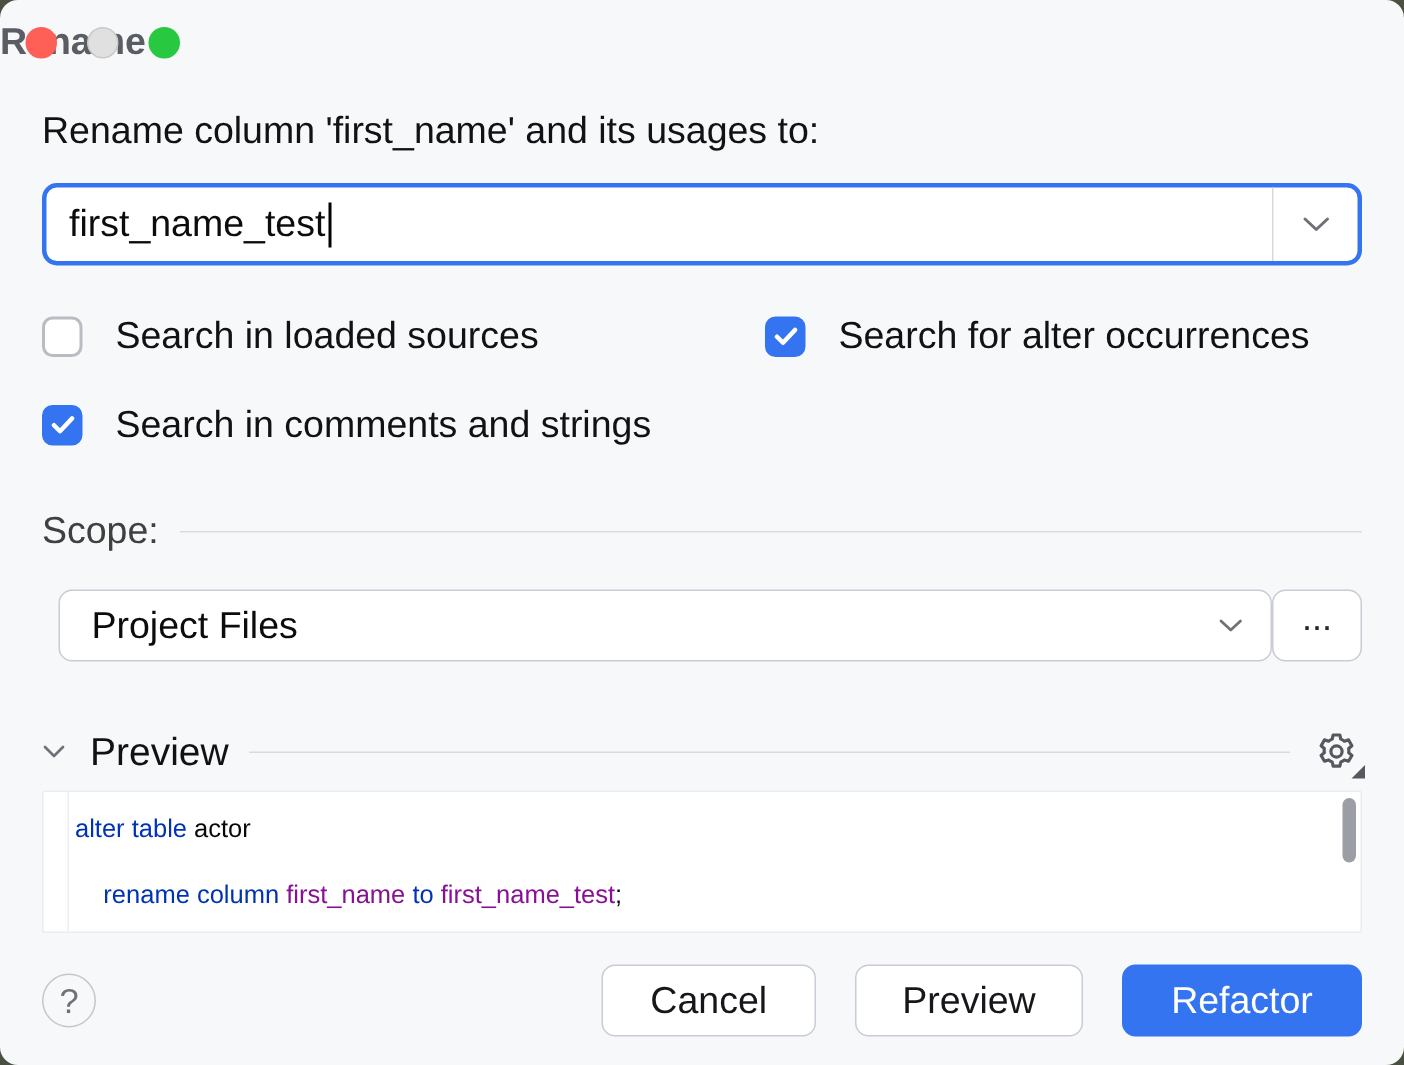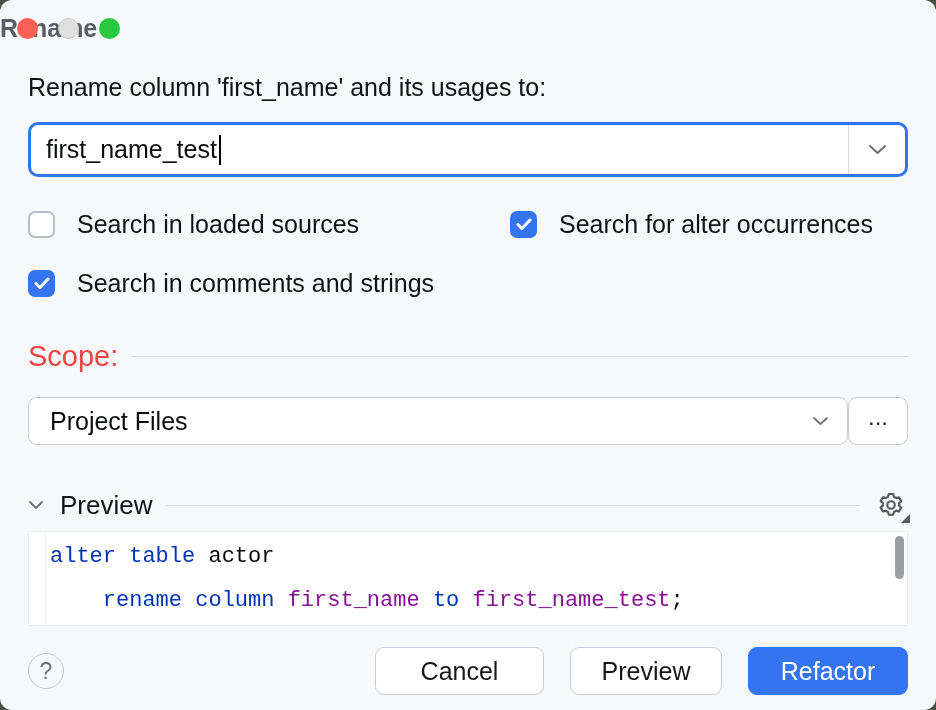--- a/index.html
+++ b/index.html
@@ -55,23 +55,23 @@
     width:27px;height:27px;border-radius:7px;box-sizing:border-box;
     background:#fff;border:2px solid #B9BCC3;flex:0 0 auto;
     display:flex;align-items:center;justify-content:center;
   }
   .opt.checked .cb{background:#3574F0;border-color:#3574F0;}
   .cb svg{display:none;}
   .opt.checked .cb svg{display:block;}
   .cb-label{margin-left:22px;font-size:25px;color:#111215;}
   
   .scope-row{margin-top:42px;display:flex;align-items:center;}
-  .scope-label{font-size:29px;color:#ef4444;flex:0 0 auto;}
+  .scope-label{font-size:25px;color:#404040;flex:0 0 auto;}
   .hline{flex:1;height:1px;background:#D9DBE0;margin-left:14px;}
-  .scope-controls{margin-top:24px;display:flex;}
+  .scope-controls{margin-top:24px;display:flex;margin-left:11px;}
   .combo{
     flex:1;height:48px;box-sizing:border-box;background:#fff;
     border:1.5px solid #C9CCD6;border-radius:9px;
     display:flex;align-items:center;padding:0 18px 0 21px;
     font-size:25px;color:#0B0C0E;
   }
   .combo-value{flex:1;}
   .browse-btn{
     width:60px;height:48px;box-sizing:border-box;background:#fff;
     border:1.5px solid #C9CCD6;border-radius:9px;
@@ -90,22 +90,22 @@
   }
   
   .code-panel{
     position:relative;margin-top:10px;height:95px;box-sizing:border-box;
     background:#fff;border:1px solid #EBECF0;border-radius:2px;
     display:flex;overflow:hidden;
   }
   .gutter{width:16px;border-right:1px solid #EDEEF2;flex:0 0 auto;}
   .code{
     flex:1;padding:3px 0 0 4px;
-    font-family:Liberation Mono, monospace;
-    font-size:22px;line-height:44px;white-space:pre;
+    font-family:Liberation Sans, sans-serif;
+    font-size:17px;line-height:44px;white-space:pre;
   }
   .tok-keyword{color:#0033B3;}
   .tok-identifier{color:#871094;}
   .tok-plain{color:#080808;}
   .vscroll{
     position:absolute;right:3px;top:4px;width:9px;height:43px;
     border-radius:5px;background:#9B9EA5;
   }
   
   .footer{margin-top:21px;display:flex;align-items:center;}
@@ -115,21 +115,21 @@
     display:flex;align-items:center;justify-content:center;
     font-size:23px;background:transparent;
   }
   .footer-spacer{flex:1;}
   .btn{
     height:48px;box-sizing:border-box;border-radius:9px;
     display:flex;align-items:center;justify-content:center;
     font-size:25px;background:#fff;border:1.5px solid #C9CCD6;color:#16171A;
   }
   .btn+.btn{margin-left:26px;}
-  .btn-cancel{width:169px;}
+  .btn-cancel{width:143px;}
   .btn-preview{width:152px;}
   .btn-primary{width:160px;background:#3574F0;border-color:#3574F0;color:#fff;}
 </style>
 </head>
 <body>
 
 <div class="window">
 
   <div class="titlebar">
     <div class="traffic">

